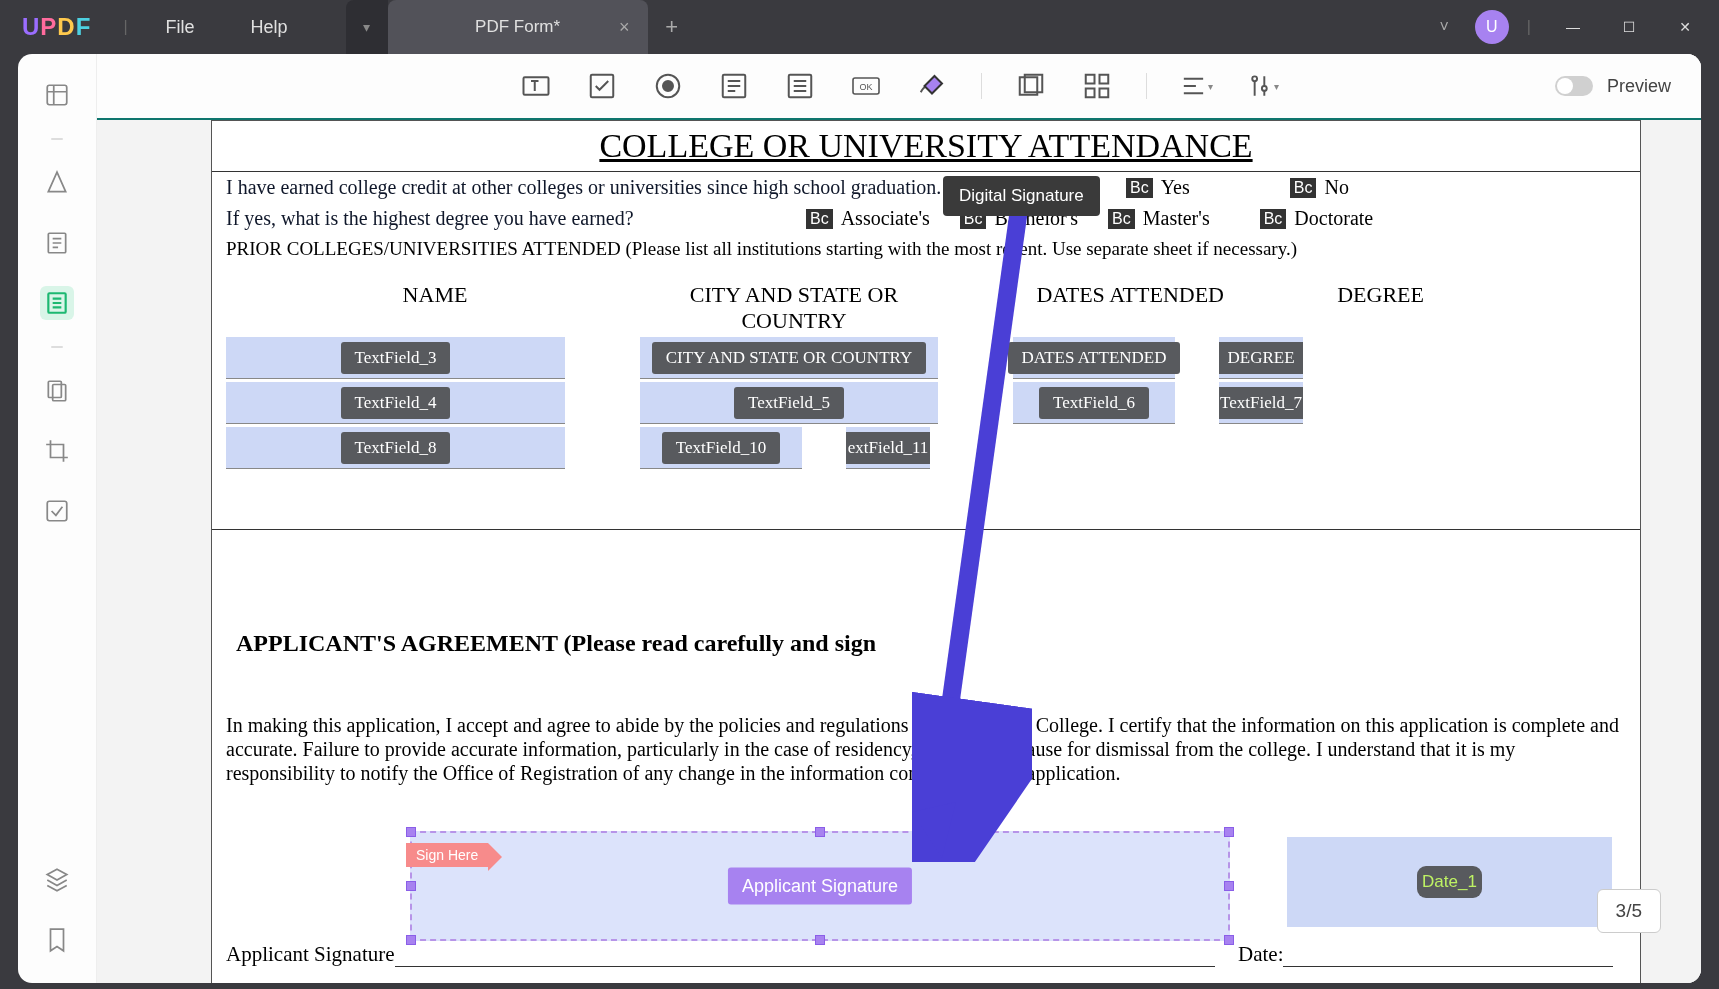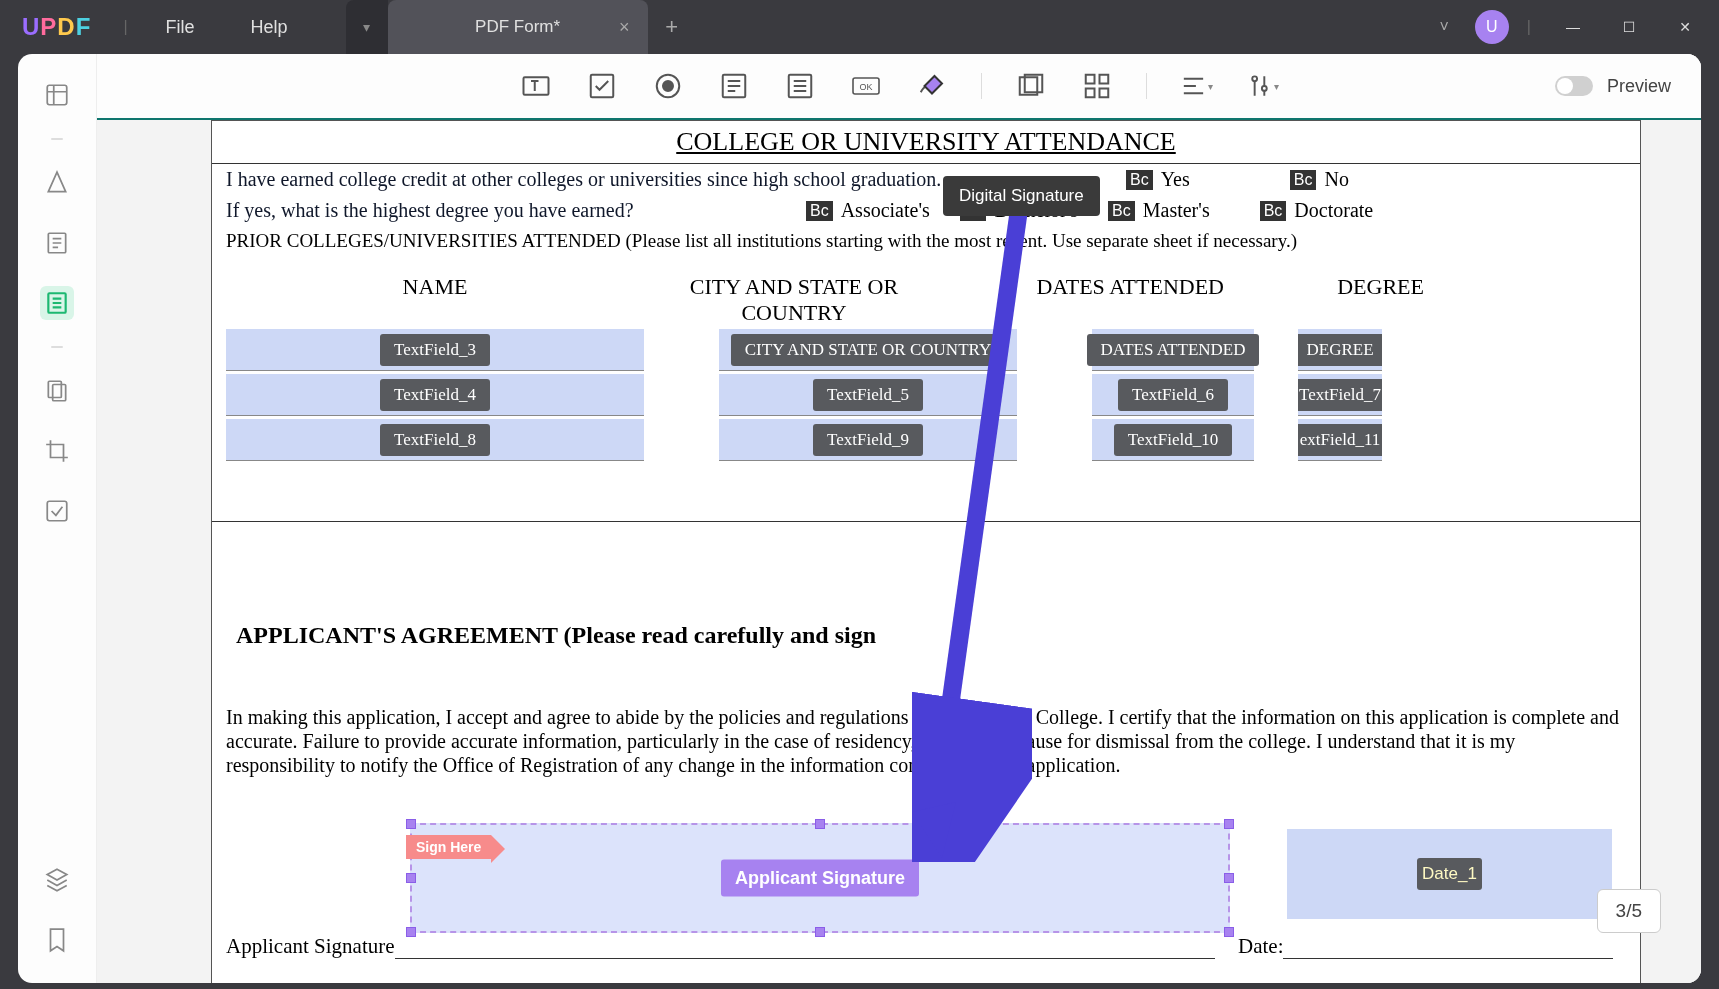--- a/index.html
+++ b/index.html
@@ -43,51 +43,51 @@
 .preview-label { font-size: 18px; color: #444; }
 
 
 .tooltip { position: absolute; top: 122px; left: 846px; background: #3a3a3a; color: #fff; padding: 10px 16px; border-radius: 4px; font-size: 17px; z-index: 50; }
 .tooltip::before { content: ''; position: absolute; top: -8px; left: 78px; border: 8px solid transparent; border-bottom-color: #3a3a3a; }
 
 
 .doc-scroll { position: absolute; top: 66px; left: 0; right: 0; bottom: 0; overflow: hidden; background: #f3f3f3; }
 .page { position: absolute; left: 114px; top: 0; width: 1430px; background: #fff; border: 1px solid #555; min-height: 1200px; }
 
-.doc-section-title { font-family: Georgia, serif; font-size: 26px; font-weight: 400; text-decoration: underline; text-align: center; padding: 6px 0; border-bottom: 1px solid #333; }
+.doc-section-title { font-family: Georgia, serif; font-size: 34px; font-weight: 400; text-decoration: underline; text-align: center; padding: 6px 0; border-bottom: 1px solid #333; }
 .doc-line { font-family: Georgia, serif; font-size: 20px; padding: 4px 14px; display: flex; align-items: center; }
 .doc-text { color: #0f172a; }
 .bc-check { display: inline-flex; align-items: center; margin-left: 20px; }
 .bc { background: #333; color: #fff; font-size: 16px; padding: 1px 4px; margin-right: 8px; font-family: Arial; }
 .doc-small { font-family: Georgia, serif; font-size: 19px; padding: 4px 14px; }
 
 .table-head { font-family: Georgia, serif; font-size: 22px; display: flex; padding: 0 14px; margin-top: 18px; }
 .th { text-align: center; }
 .th1 { width: 418px; } .th2 { width: 300px; } .th3 { width: 280px; text-align: right; } .th4 { width: 200px; text-align: right; }
 
 .table-row { display: flex; padding: 0 14px; margin-top: 3px; align-items: center; }
 .field-cell { background: #cdd8f6; height: 42px; border-bottom: 1px solid #888; display: flex; align-items: center; justify-content: center; position: relative; margin-right: 75px; }
-.field-cell.c1 { width: 418px; } .field-cell.c2 { width: 298px; } .field-cell.c3 { width: 162px; margin-right: 44px; } .field-cell.c4 { width: 84px; margin-right: 0; overflow: hidden; }
+.field-cell.c1 { width: 339px; } .field-cell.c2 { width: 298px; } .field-cell.c3 { width: 162px; margin-right: 44px; } .field-cell.c4 { width: 84px; margin-right: 0; overflow: hidden; }
 .field-label { background: #585a5e; color: #fff; padding: 6px 14px; border-radius: 3px; font-size: 17px; font-family: "Segoe UI"; white-space: nowrap; }
 
 .agreement-title { font-family: Georgia, serif; font-size: 24px; font-weight: bold; padding: 0 24px; margin-top: 100px; }
 .agreement-body { font-family: Georgia, serif; font-size: 20px; padding: 6px 14px; margin-top: 50px; line-height: 1.2; }
 
 .sig-row { position: relative; margin-top: 40px; height: 130px; }
-.sig-selected { position: absolute; left: 198px; top: 0; width: 820px; height: 110px; background: #dce3fb; border: 2px dashed #b794e8; font-weight: bold; }
+.sig-selected { position: absolute; left: 198px; top: 0; width: 820px; height: 110px; background: #dce3fb; border: 2px dashed #b794e8; }
 .sig-sign-here { position: absolute; left: -6px; top: 10px; background: #f78b8b; color: #fff; font-size: 14px; padding: 4px 10px; }
 .sig-sign-here::after { content: ''; position: absolute; right: -14px; top: 0; border: 14px solid transparent; border-left-color: #f78b8b; border-right-width: 0; }
 .sig-label-center { position: absolute; left: 50%; top: 50%; transform: translate(-50%, -50%); background: #a782f0; color: #fff; padding: 8px 14px; border-radius: 3px; font-size: 18px; }
 .handle { position: absolute; width: 10px; height: 10px; background: #a782f0; border: 1px solid #8a5ee8; }
 .h-tl { top: -6px; left: -6px; } .h-tc { top: -6px; left: calc(50% - 5px); } .h-tr { top: -6px; right: -6px; }
 .h-ml { top: calc(50% - 5px); left: -6px; } .h-mr { top: calc(50% - 5px); right: -6px; }
 .h-bl { bottom: -6px; left: -6px; } .h-bc { bottom: -6px; left: calc(50% - 5px); } .h-br { bottom: -6px; right: -6px; }
 
 .date-field { position: absolute; left: 1075px; top: 6px; width: 325px; height: 90px; background: #cdd8f6; display: flex; align-items: center; justify-content: center; }
-.date-label { background: #585a5e; color: #fef9c3; padding: 6px 5px; border-radius: 3px; font-size: 17px; }
+.date-label { background: #585a5e; color: #bef264; padding: 6px 5px; border-radius: 9px; font-size: 17px; }
 
 .sig-underline { font-family: Georgia, serif; font-size: 21px; position: absolute; left: 14px; bottom: -6px; }
 .sig-underline .line { display: inline-block; border-bottom: 1px solid #333; width: 820px; vertical-align: bottom; }
 .date-text { font-family: Georgia, serif; font-size: 21px; position: absolute; left: 1026px; bottom: -6px; }
 .date-text .line { display: inline-block; border-bottom: 1px solid #333; width: 330px; vertical-align: bottom; }
 
 .page-counter { position: absolute; right: 40px; bottom: 50px; background: #fff; border: 1px solid #ccc; border-radius: 6px; padding: 10px 18px; font-size: 19px; color: #444; z-index: 60; }
 
 
 .arrow-svg { position: absolute; z-index: 40; pointer-events: none; left: 815px; top: 82px; }
@@ -336,23 +336,20 @@
           <div class="field-cell c3">
               <span class="field-label">TextField_6</span>
             </div>
           <div class="field-cell c4">
               <span class="field-label">TextField_7</span>
             </div>
         </div>
         <div class="table-row">
           <div class="field-cell c1">
               <span class="field-label">TextField_8</span>
-            </div>
-          <div class="field-cell c2">
-              <span class="field-label">TextField_9</span>
             </div>
           <div class="field-cell c3">
               <span class="field-label">TextField_10</span>
             </div>
           <div class="field-cell c4">
               <span class="field-label">extField_11</span>
             </div>
         </div>
 
         <div class="hr-thick"></div>

